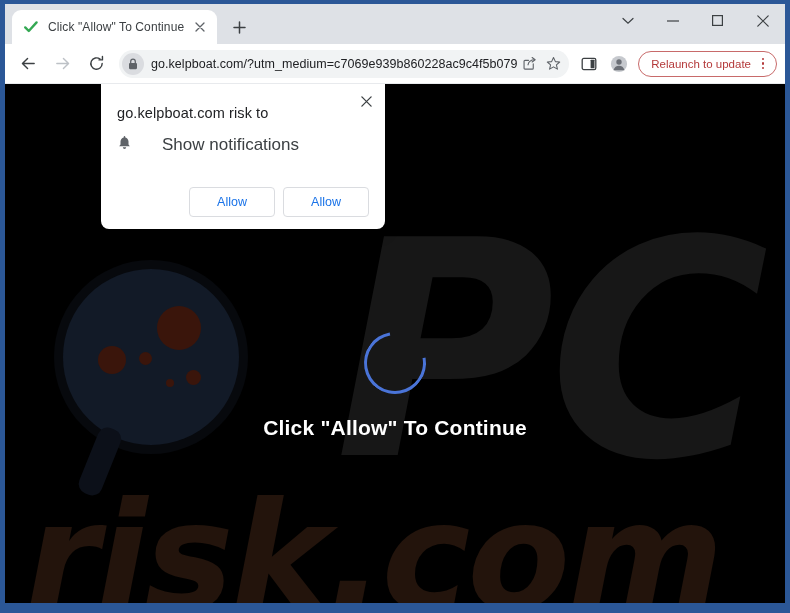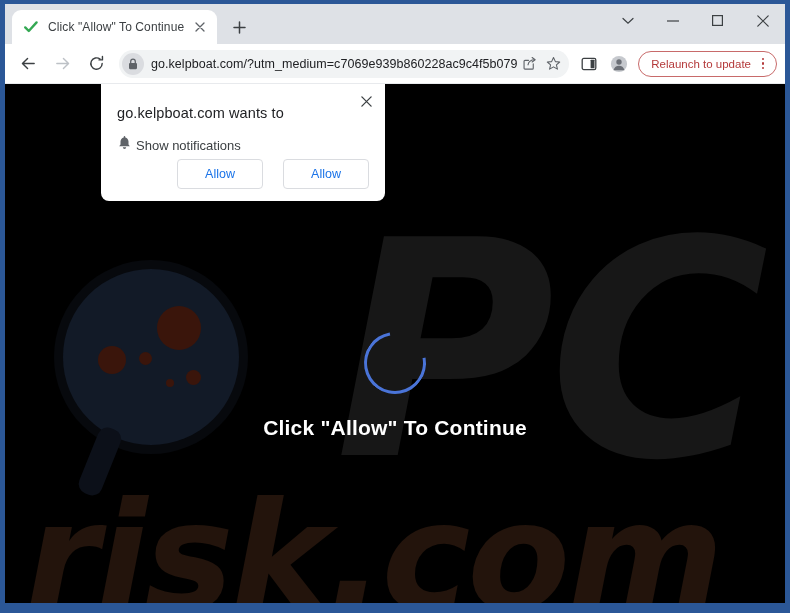--- a/index.html
+++ b/index.html
@@ -327,29 +327,29 @@
     color: #202124;
     margin: 5px 0 0 0;
     letter-spacing: 0.1px;
   }
   .perm-row {
     display: flex;
     align-items: center;
     margin-top: 14px;
   }
   .perm-row-label {
-    font-size: 13px;
+    font-size: 17px;
     color: #3c4043;
-    margin-left: 4px;
+    margin-left: 30px;
   }
   .perm-actions {
     display: flex;
     justify-content: flex-end;
-    margin-top: 4px;
-    gap: 20px;
+    margin-top: 32px;
+    gap: 8px;
   }
   .perm-btn {
     min-width: 56px;
     height: 28px;
     border: 1px solid #dadce0;
     border-radius: 4px;
     background: #fff;
     color: #1a73e8;
     font-size: 12.5px;
     font-family: "Liberation Sans", sans-serif;
@@ -498,21 +498,21 @@
       <div class="headline">Click "Allow" To Continue</div>
     </div>
 
     <div class="permdialog">
       <div class="perm-close">
         <svg width="11" height="11" viewBox="0 0 11 11">
           <path d="M0.9 0.9 L10.1 10.1 M10.1 0.9 L0.9 10.1" stroke="#3c4043" stroke-width="1.3" stroke-linecap="round"></path>
         </svg>
       </div>
 
-      <div class="perm-title">go.kelpboat.com wants to</div>
+      <div class="perm-title">go.kelpboat.com risk to</div>
 
       <div class="perm-row">
         <span>
           <svg width="15" height="16" viewBox="0 0 15 16">
             <path d="M7.5 1.1 C7.95 1.1 8.3 1.45 8.3 1.9 L8.3 2.5 C10.2 2.9 11.5 4.6 11.5 6.6 L11.5 9.5 L12.8 11.3 L2.2 11.3 L3.5 9.5 L3.5 6.6 C3.5 4.6 4.8 2.9 6.7 2.5 L6.7 1.9 C6.7 1.45 7.05 1.1 7.5 1.1 Z" fill="#5f6368"></path>
             <path d="M5.9 12.3 C5.9 13.2 6.6 13.9 7.5 13.9 C8.4 13.9 9.1 13.2 9.1 12.3 Z" fill="#5f6368"></path>
           </svg>
         </span>
         <span class="perm-row-label">Show notifications</span>
       </div>

